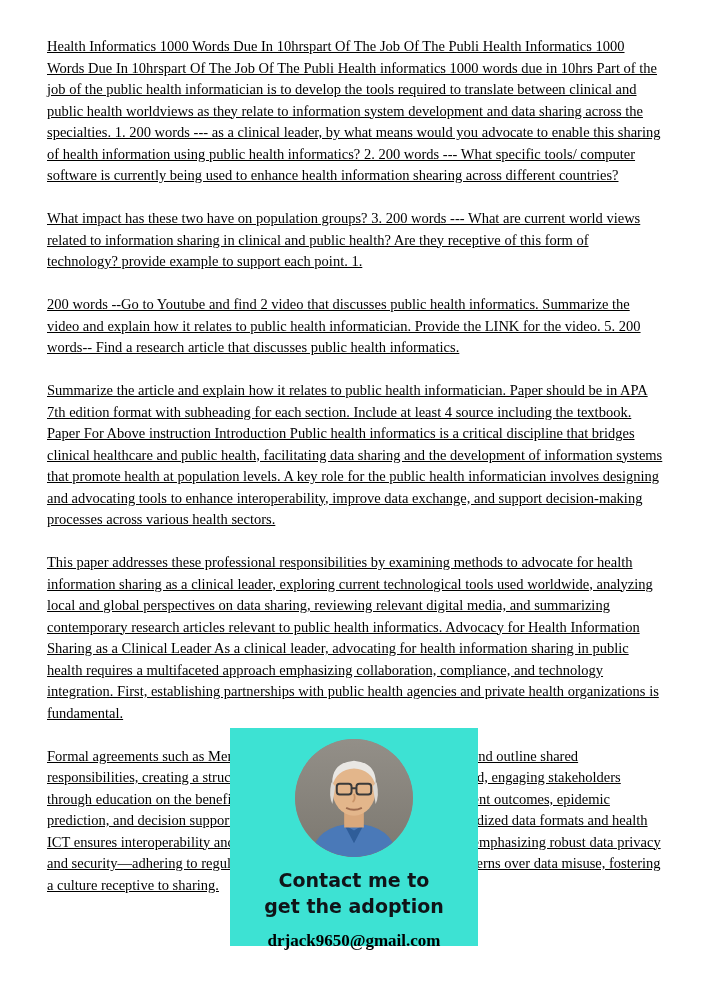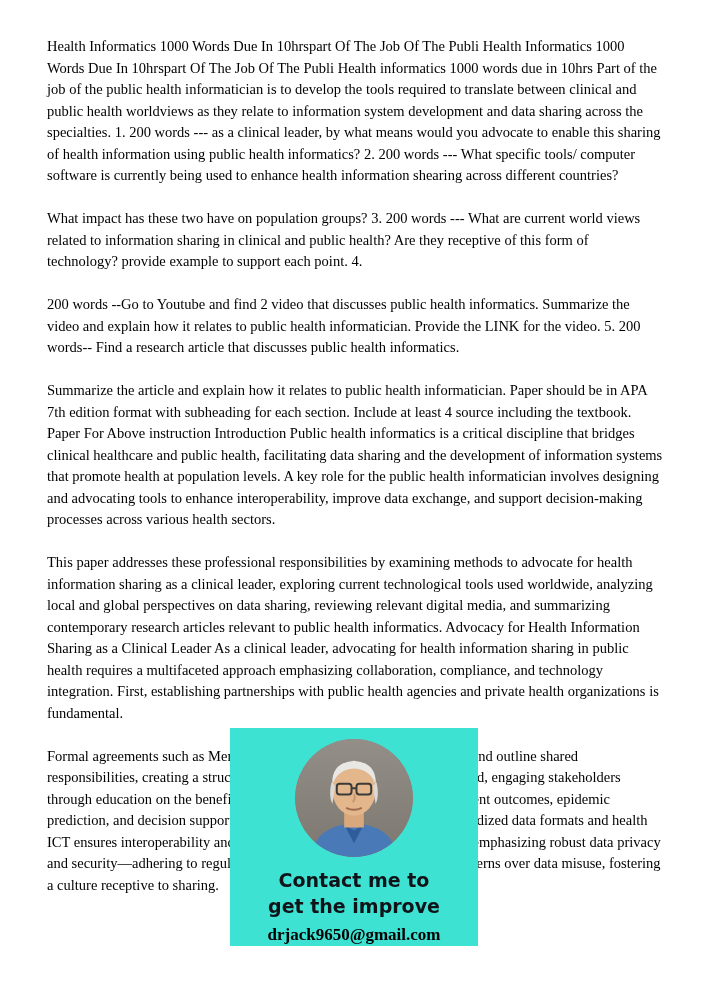--- a/index.html
+++ b/index.html
@@ -13,20 +13,21 @@
   }
   .doc {
     position: absolute;
     left: 47px;
     top: 36px;
     width: 616px;
     color: #000000;
     font-size: 14.5px;
     line-height: 21.5px;
     text-align: left;
+    text-decoration: underline;
   }
   .doc p { margin: 0 0 21.5px 0; }
 
   .contact-card {
     position: absolute;
     left: 230px;
     top: 728px;
     width: 248px;
     height: 218px;
     background: #3de2d3;
@@ -44,35 +45,35 @@
   .photo svg { display: block; width: 118px; height: 118px; }
   .contact-text {
     margin-top: 10px;
     font-family: "DejaVu Sans", sans-serif;
     font-weight: bold;
     font-size: 19px;
     line-height: 26px;
     color: #101418;
   }
   .email {
-    margin-top: 6px;
+    margin-top: 12px;
     font-family: "Liberation Serif", serif;
     font-weight: bold;
     font-size: 17px;
     color: #000000;
   }
 </style>
 </head>
 <body>
 
 <div class="page">
 
   <div class="doc">
     <p>Health Informatics 1000 Words Due In 10hrspart Of The Job Of The Publi Health Informatics 1000 Words Due In 10hrspart Of The Job Of The Publi Health informatics 1000 words due in 10hrs Part of the job of the public health informatician is to develop the tools required to translate between clinical and public health worldviews as they relate to information system development and data sharing across the specialties. 1. 200 words --- as a clinical leader, by what means would you advocate to enable this sharing of health information using public health informatics? 2. 200 words --- What specific tools/ computer software is currently being used to enhance health information shearing across different countries?</p>
-    <p>What impact has these two have on population groups? 3. 200 words --- What are current world views related to information sharing in clinical and public health? Are they receptive of this form of technology? provide example to support each point. 4.</p>
+    <p>What impact has these two have on population groups? 3. 200 words --- What are current world views related to information sharing in clinical and public health? Are they receptive of this form of technology? provide example to support each point. 1.</p>
     <p>200 words --Go to Youtube and find 2 video that discusses public health informatics. Summarize the video and explain how it relates to public health informatician. Provide the LINK for the video. 5. 200 words-- Find a research article that discusses public health informatics.</p>
     <p>Summarize the article and explain how it relates to public health informatician. Paper should be in APA 7th edition format with subheading for each section. Include at least 4 source including the textbook. Paper For Above instruction Introduction Public health informatics is a critical discipline that bridges clinical healthcare and public health, facilitating data sharing and the development of information systems that promote health at population levels. A key role for the public health informatician involves designing and advocating tools to enhance interoperability, improve data exchange, and support decision-making processes across various health sectors.</p>
     <p>This paper addresses these professional responsibilities by examining methods to advocate for health information sharing as a clinical leader, exploring current technological tools used worldwide, analyzing local and global perspectives on data sharing, reviewing relevant digital media, and summarizing contemporary research articles relevant to public health informatics. Advocacy for Health Information Sharing as a Clinical Leader As a clinical leader, advocating for health information sharing in public health requires a multifaceted approach emphasizing collaboration, compliance, and technology integration. First, establishing partnerships with public health agencies and private health organizations is fundamental.</p>
     <p>Formal agreements such as Memoranda of Understanding reinforce trust and outline shared responsibilities, creating a structured framework for data exchange. Second, engaging stakeholders through education on the benefits of data sharing—namely improved patient outcomes, epidemic prediction, and decision support. Third, promoting the adoption of standardized data formats and health ICT ensures interoperability and reduces technical barriers. Additionally, emphasizing robust data privacy and security—adhering to regulations such as HIPAA—can alleviate concerns over data misuse, fostering a culture receptive to sharing.</p>
   </div>
 
   <div class="contact-card">
     <div class="photo">
       <svg viewBox="0 0 120 120" xmlns="http://www.w3.org/2000/svg">
         <defs>
@@ -96,18 +97,18 @@
           <rect x="42.5" y="45.5" width="15" height="11" rx="3" fill="none" stroke="#3a3a3a" stroke-width="2"></rect>
           <rect x="62.5" y="45.5" width="15" height="11" rx="3" fill="none" stroke="#3a3a3a" stroke-width="2"></rect>
           <line x1="57.5" y1="50" x2="62.5" y2="50" stroke="#3a3a3a" stroke-width="2"></line>
           <path d="M60 56 Q62 62 58.5 64" stroke="#c89468" stroke-width="1.8" fill="none"></path>
           <path d="M52 70 Q60 74 68 70" stroke="#9c6b4e" stroke-width="2" fill="none"></path>
         </g>
       </svg>
     </div>
     <div class="contact-text">
       <div>Contact me to</div>
-      <div>get the improve</div>
+      <div>get the adoption</div>
     </div>
     <div class="email">drjack9650@gmail.com</div>
   </div>
 
 </div>
 
 </body></html>

